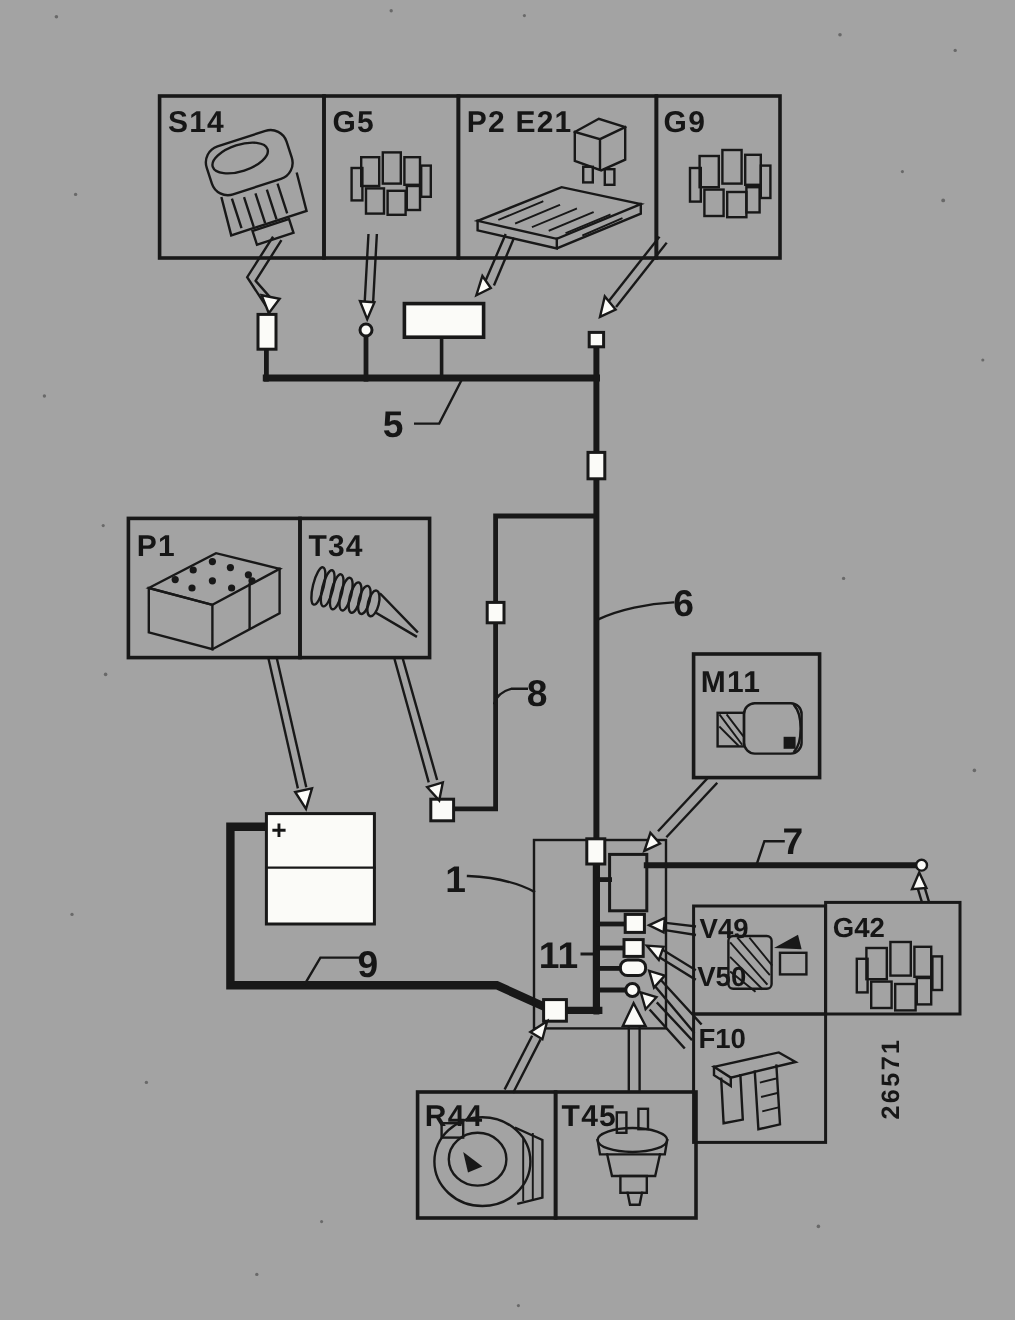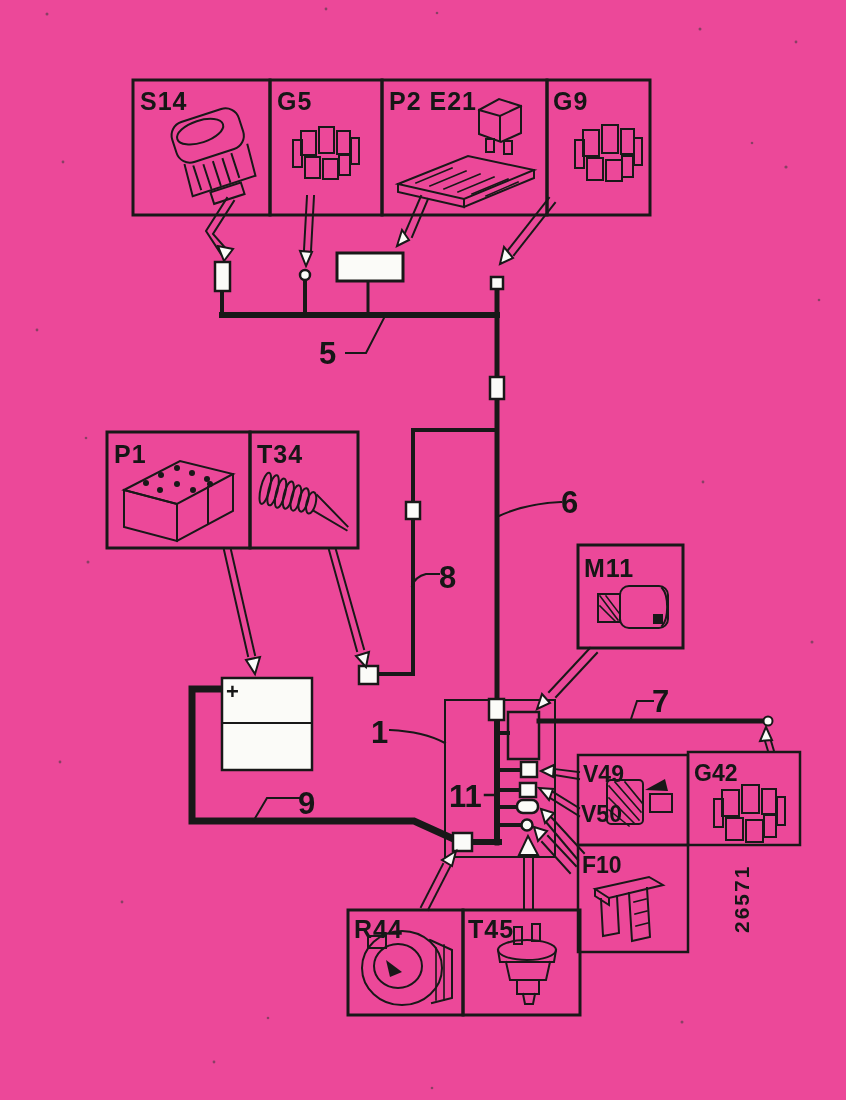--- a/index.html
+++ b/index.html
@@ -1,16 +1,16 @@
 <!DOCTYPE html>
 <html><head>
 <meta charset="utf-8">
 <style>
   html,body{margin:0;padding:0;background:#e8e8e4;}
-  .page{width:846px;height:1100px;background:#ec4899;position:relative;margin:0 auto;overflow:hidden;}
+  .page{width:846px;height:1100px;background:#a3a3a3;position:relative;margin:0 auto;overflow:hidden;}
   svg{display:block;}
   svg text{font-family:"Liberation Sans","DejaVu Sans",sans-serif;font-weight:700;fill:#161616;stroke:none;}
   .lbl{font-size:25px;letter-spacing:1px;}
   .lbl-sm{font-size:23px;}
   .num{font-size:31px;}
   .plus{font-size:22px;}
   .pn{font-size:21px;letter-spacing:2px;}
 </style>
 </head>
 <body>

